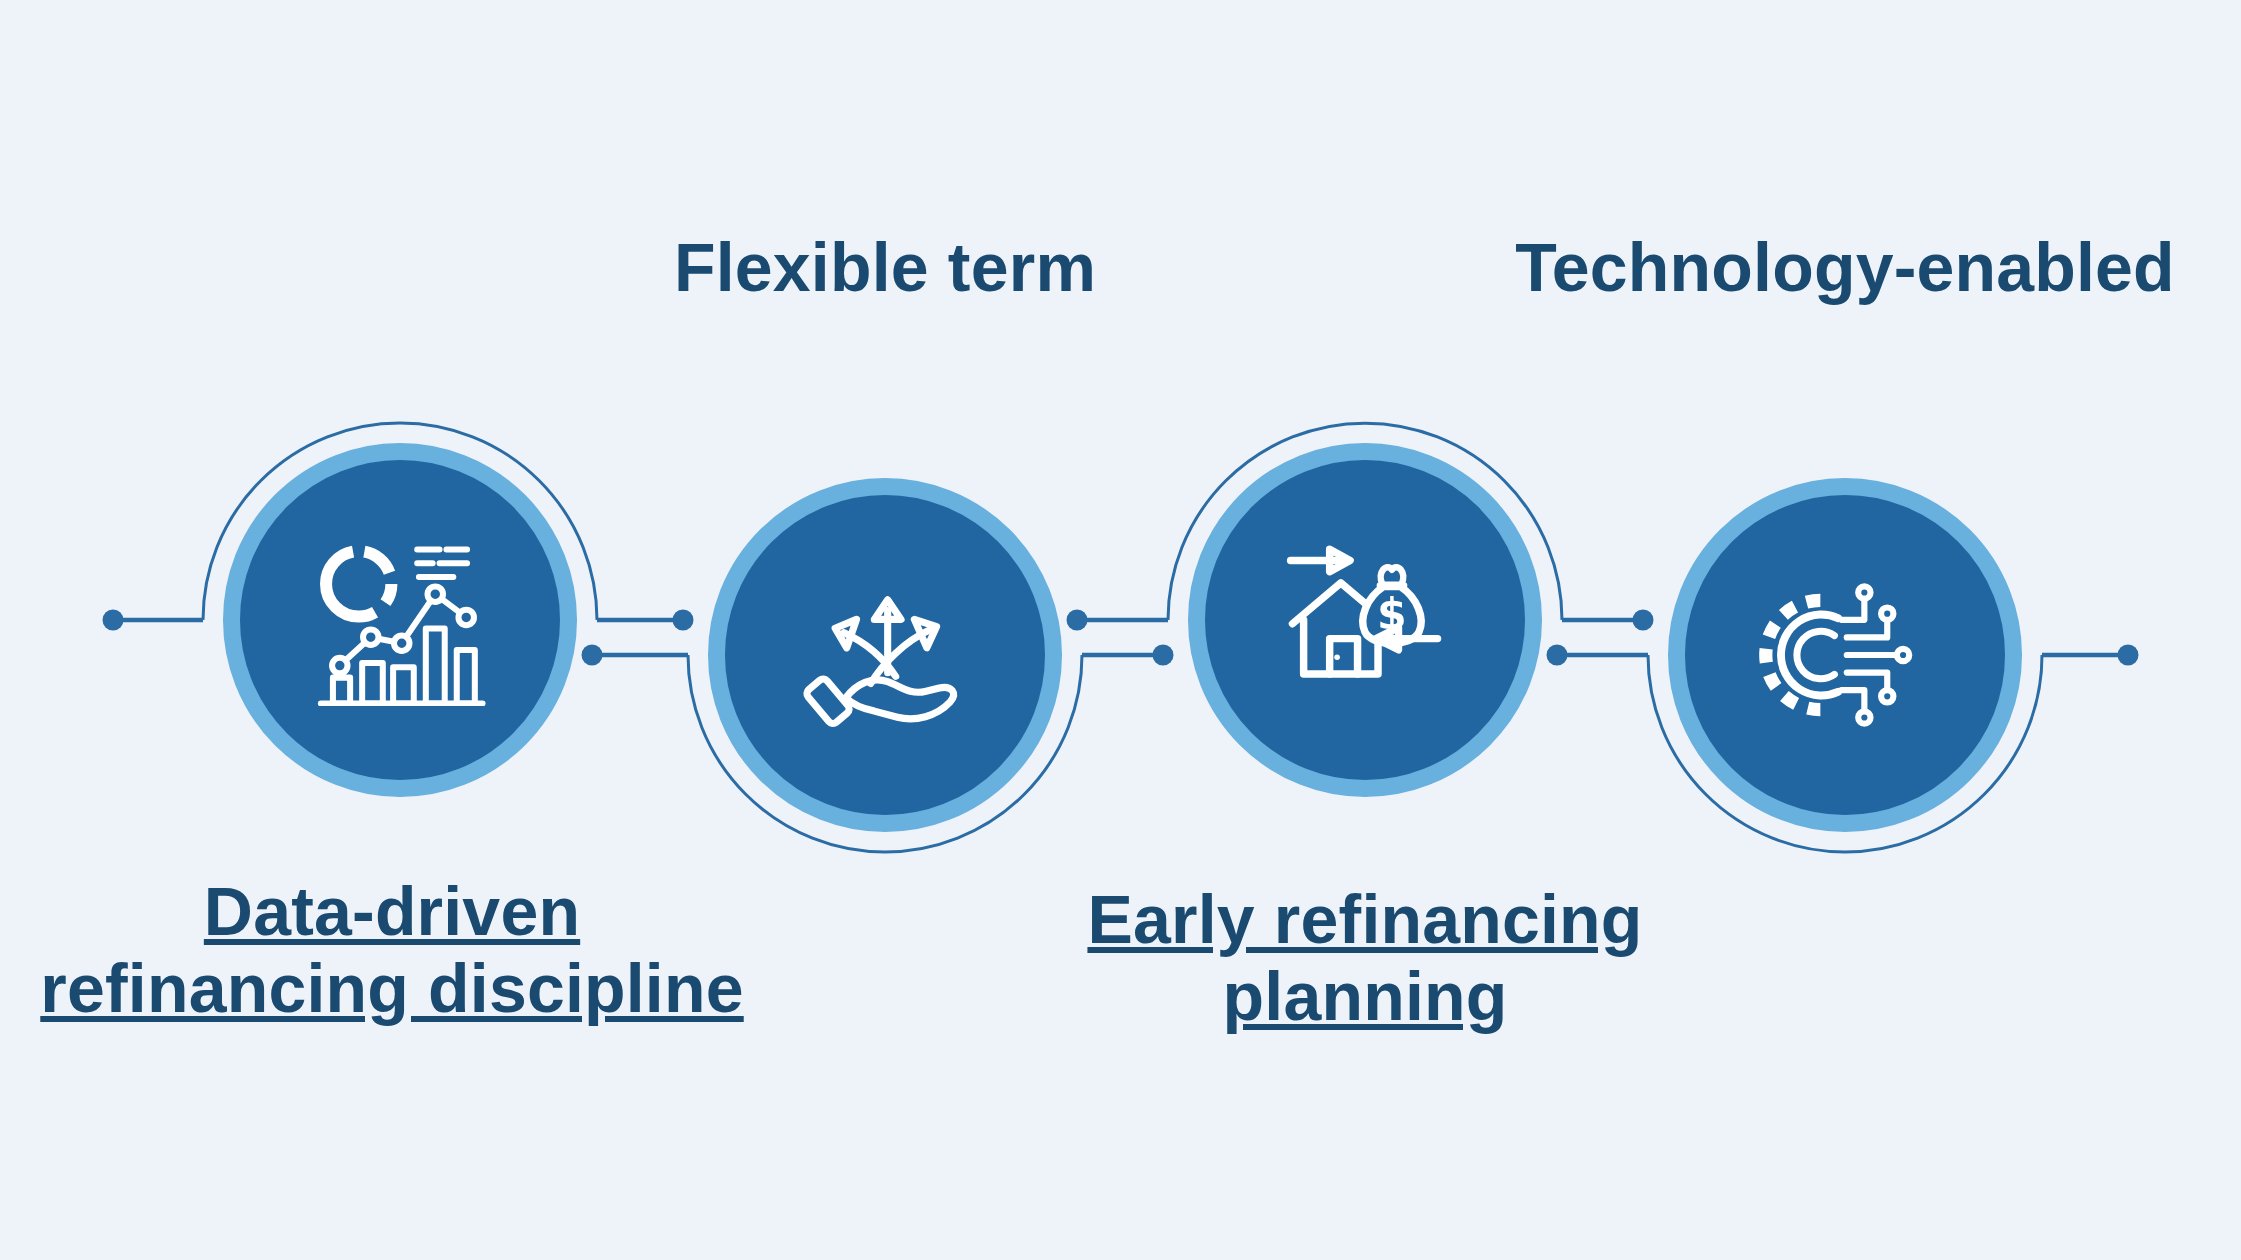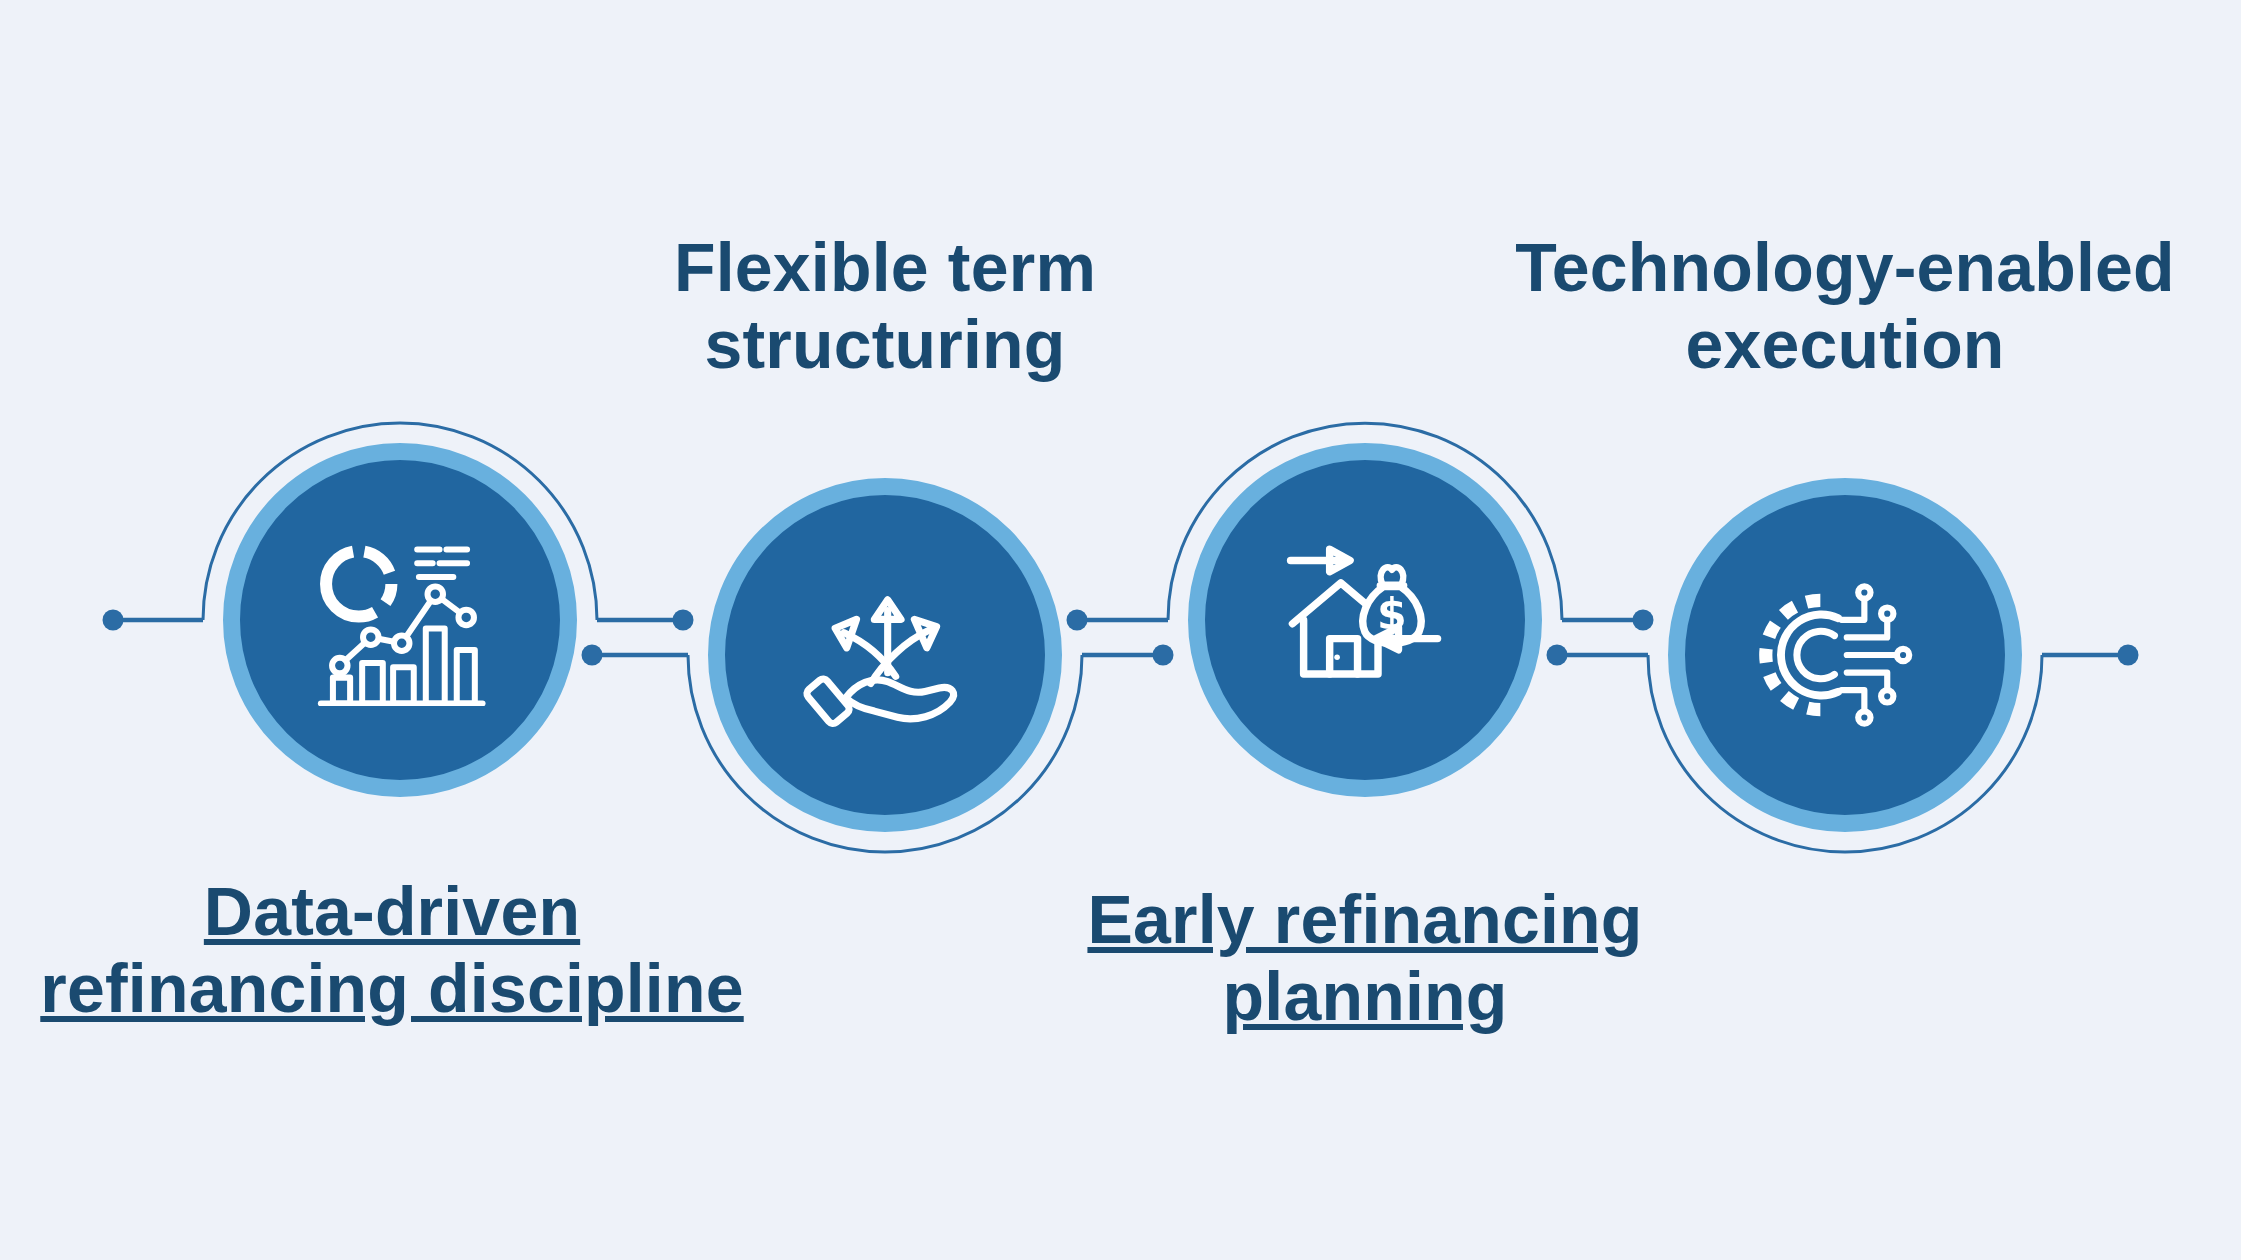--- a/index.html
+++ b/index.html
@@ -142,26 +142,24 @@
     </svg>
   </div>
 
   <div class="label" style="left:392px;top:873px;text-decoration:underline;">
     <span>Data-driven</span>
     <span>refinancing discipline</span>
   </div>
 
   <div class="label" style="left:885px;top:229px;">
     <span>Flexible term</span>
-    <span>structuring</span>
   </div>
 
   <div class="label" style="left:1365px;top:881px;text-decoration:underline;">
     <span>Early refinancing</span>
     <span>planning</span>
   </div>
 
   <div class="label" style="left:1845px;top:229px;">
     <span>Technology-enabled</span>
-    <span>execution</span>
   </div>
 
 </div>
 
 </body></html>

